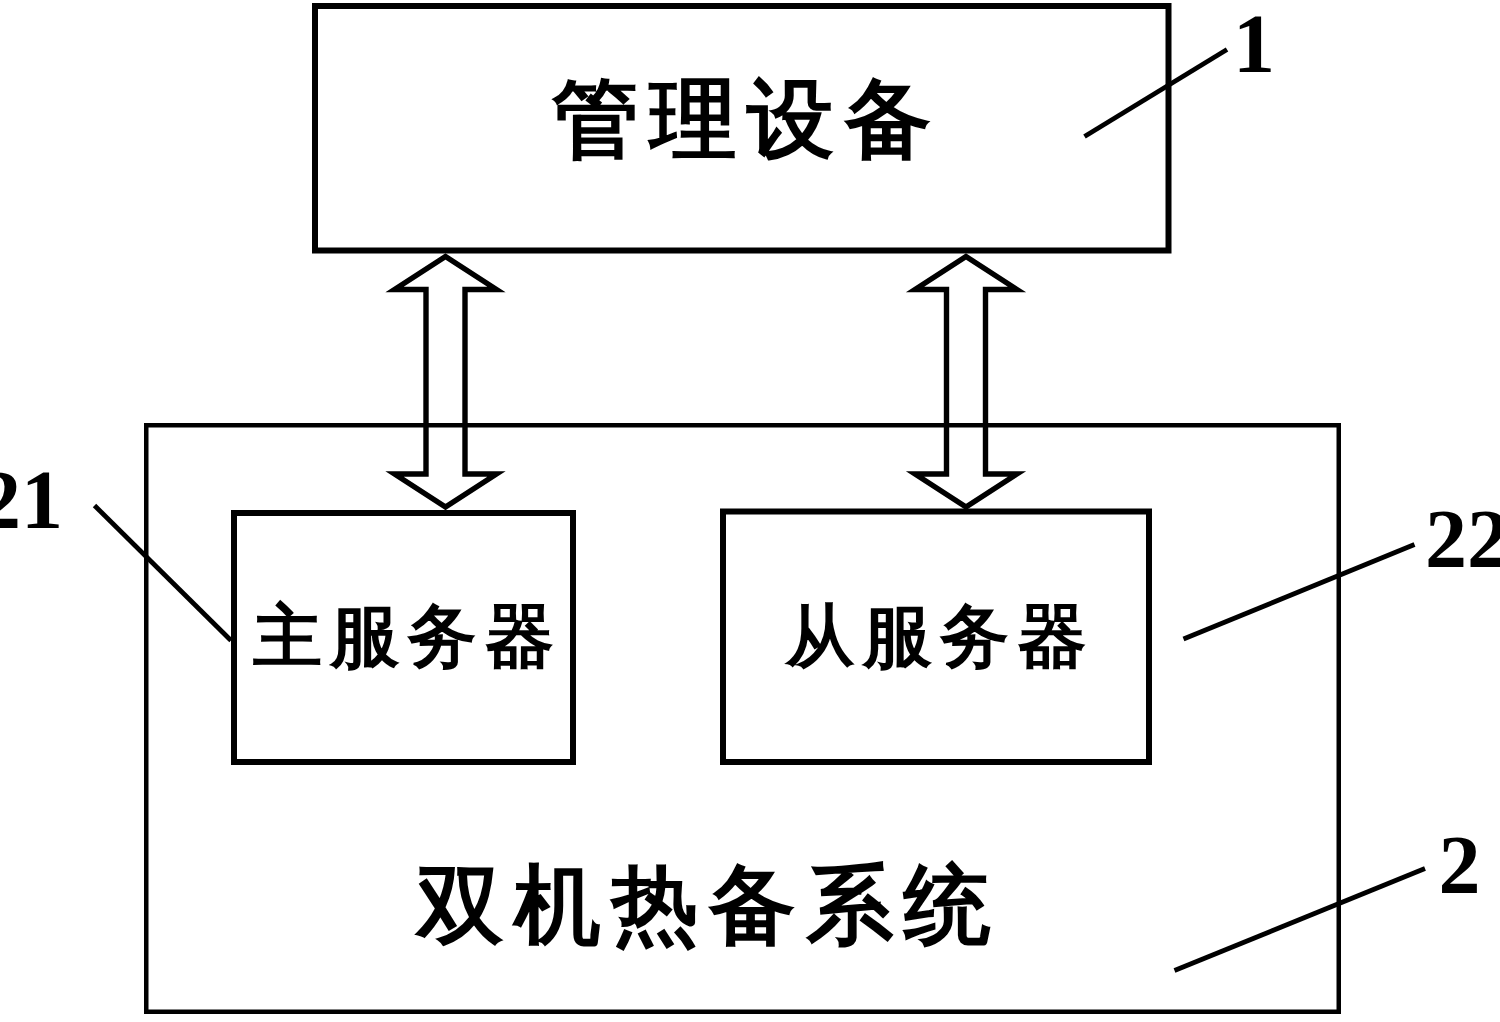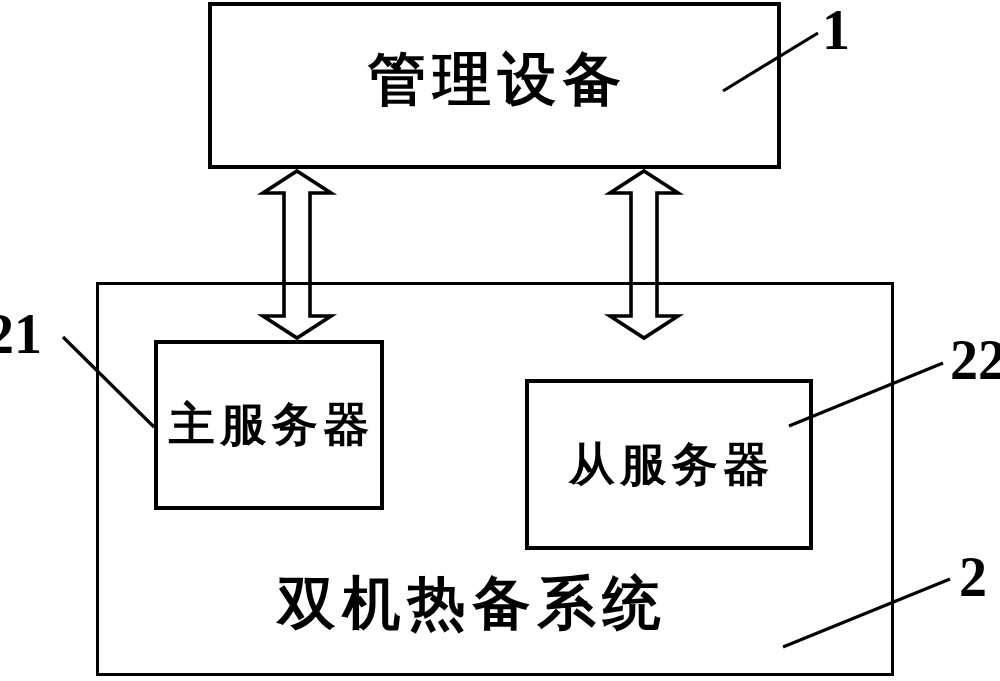--- a/index.html
+++ b/index.html
@@ -45,26 +45,25 @@
     border: 3px solid #000000;
   }
   #primary-box {
     left: 154px;
     top: 340px;
     width: 230px;
     height: 170px;
     border: 4px solid #000000;
   }
   #secondary-box {
-    left: 525px;
+    left: 480px;
     top: 339px;
     width: 288px;
     height: 171px;
     border: 4px solid #000000;
-    margin-top: 40px;
   }
   .cjk-label {
     color: #000000;
     font-weight: bold;
     font-family: "DejaVu Sans", sans-serif;
     letter-spacing: 0.12em;
     white-space: nowrap;
     text-indent: 0.12em; 
   }
   #management-box .cjk-label {

